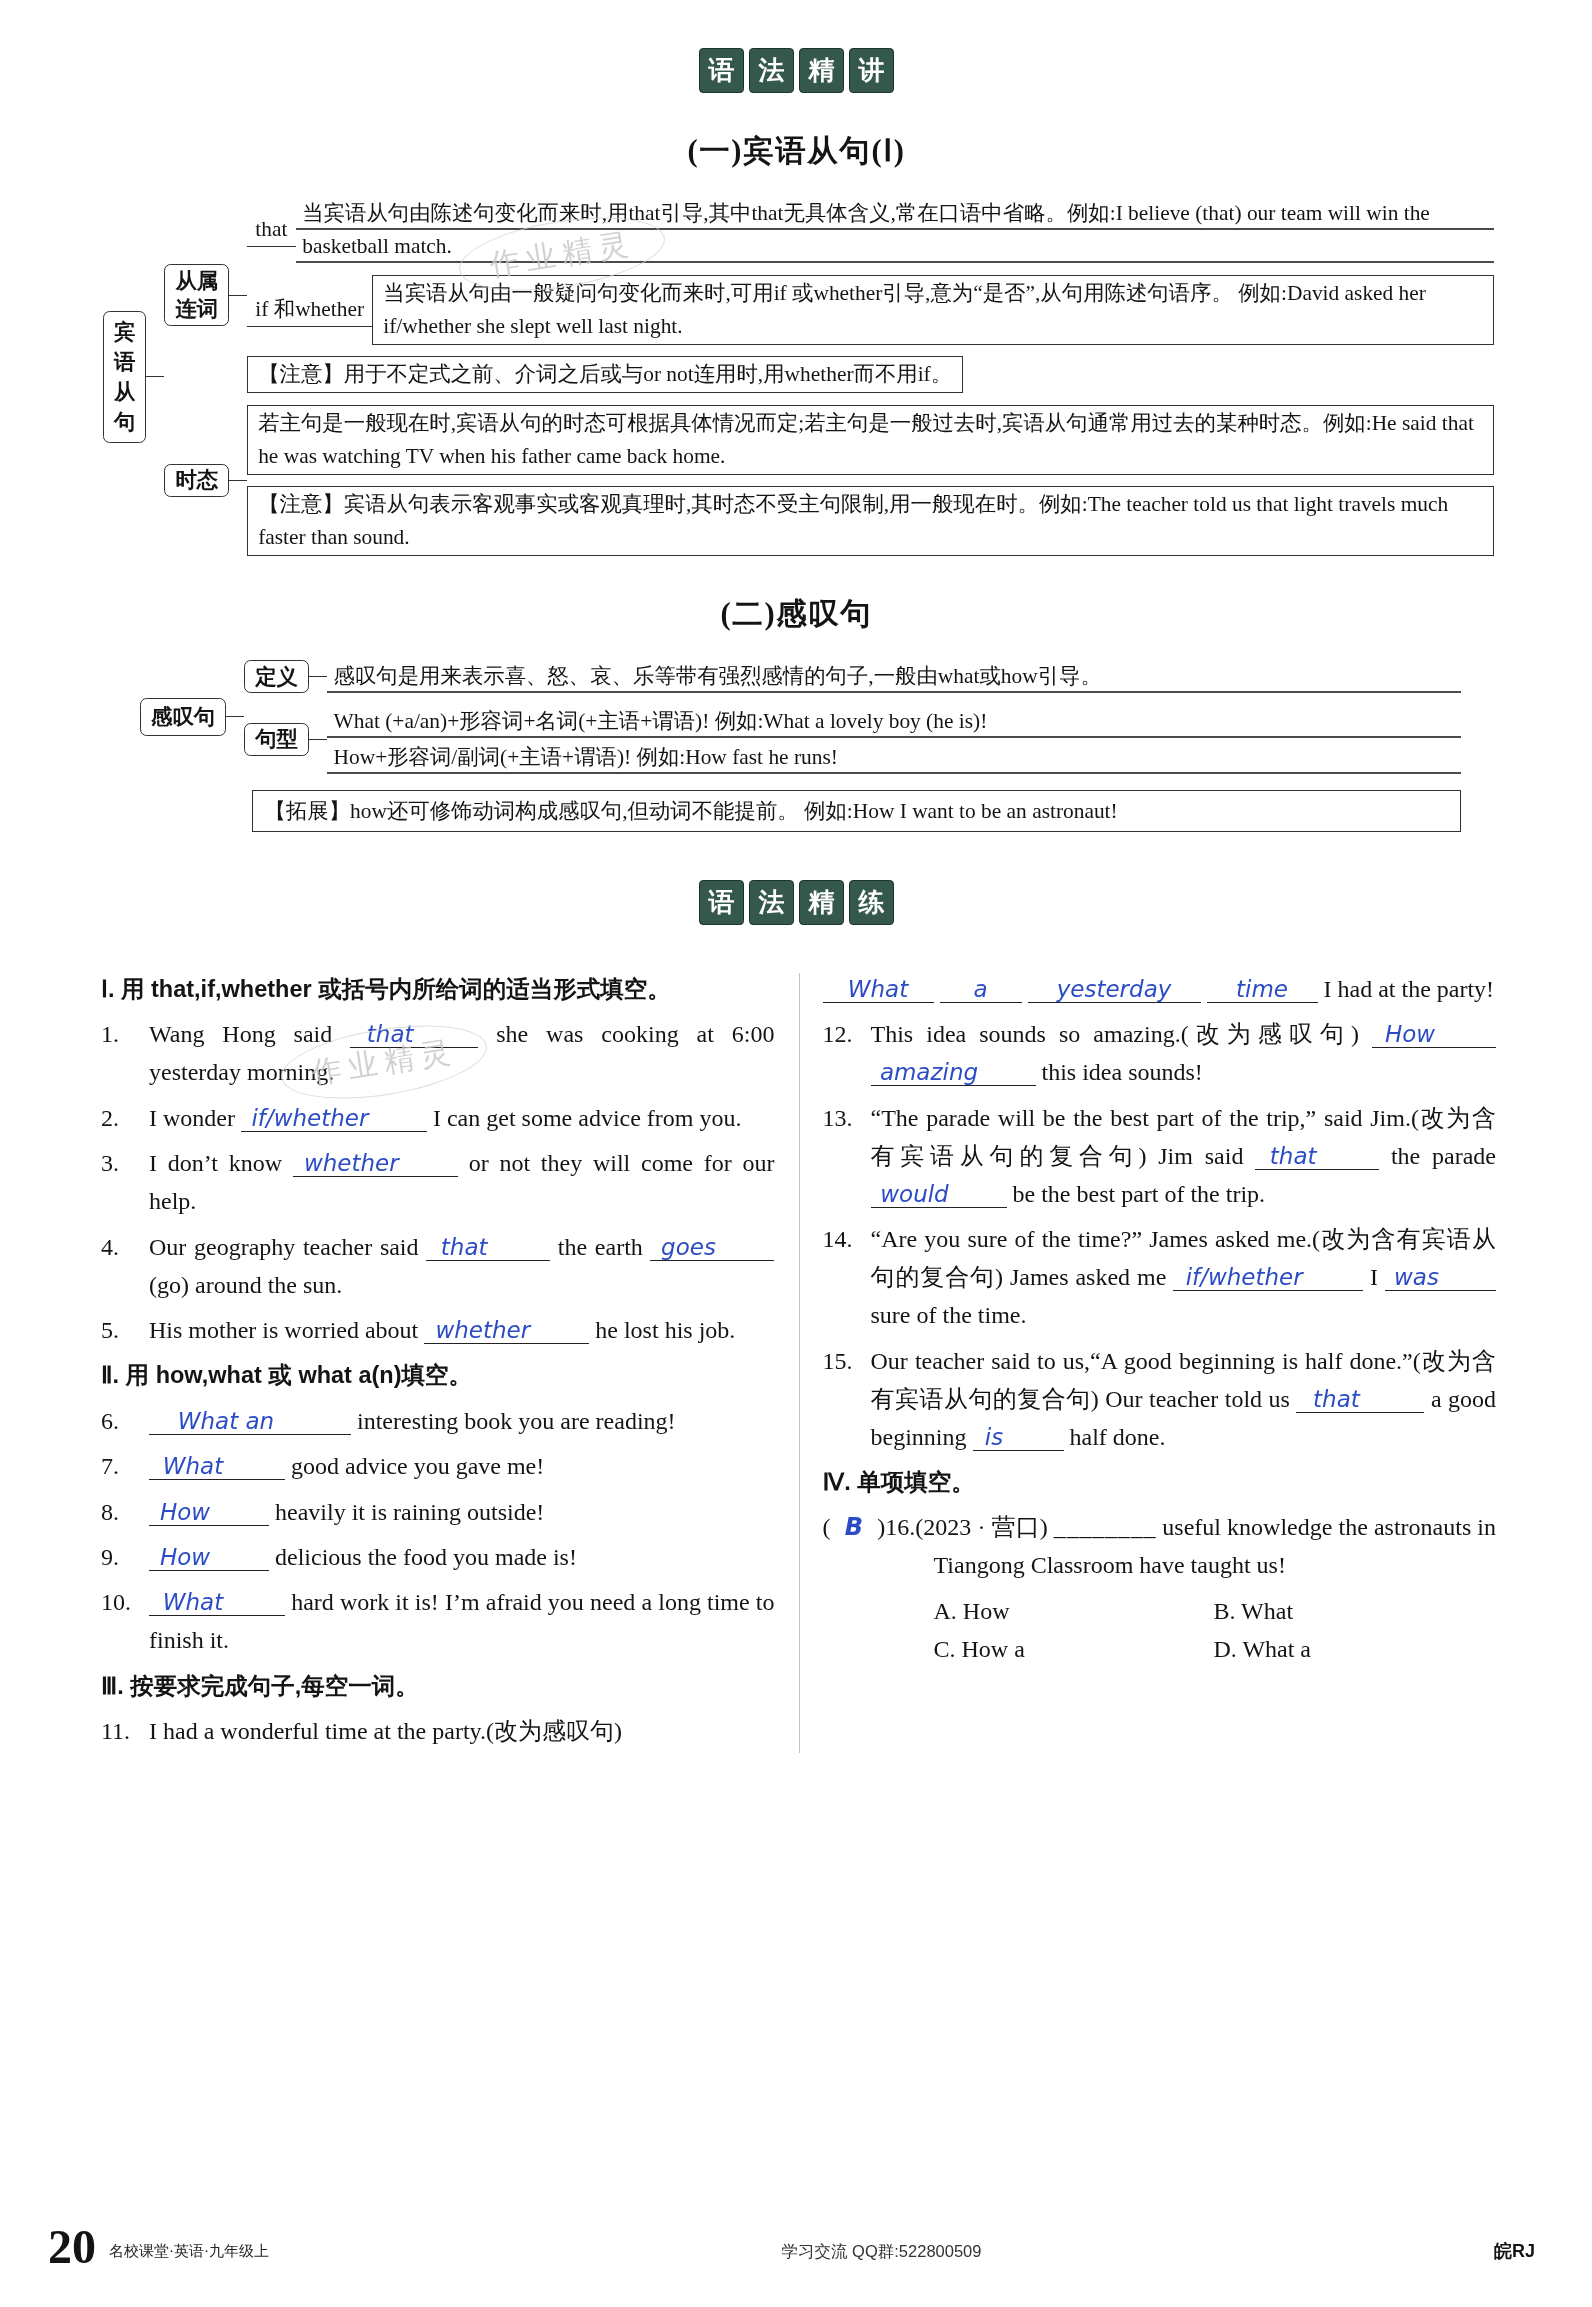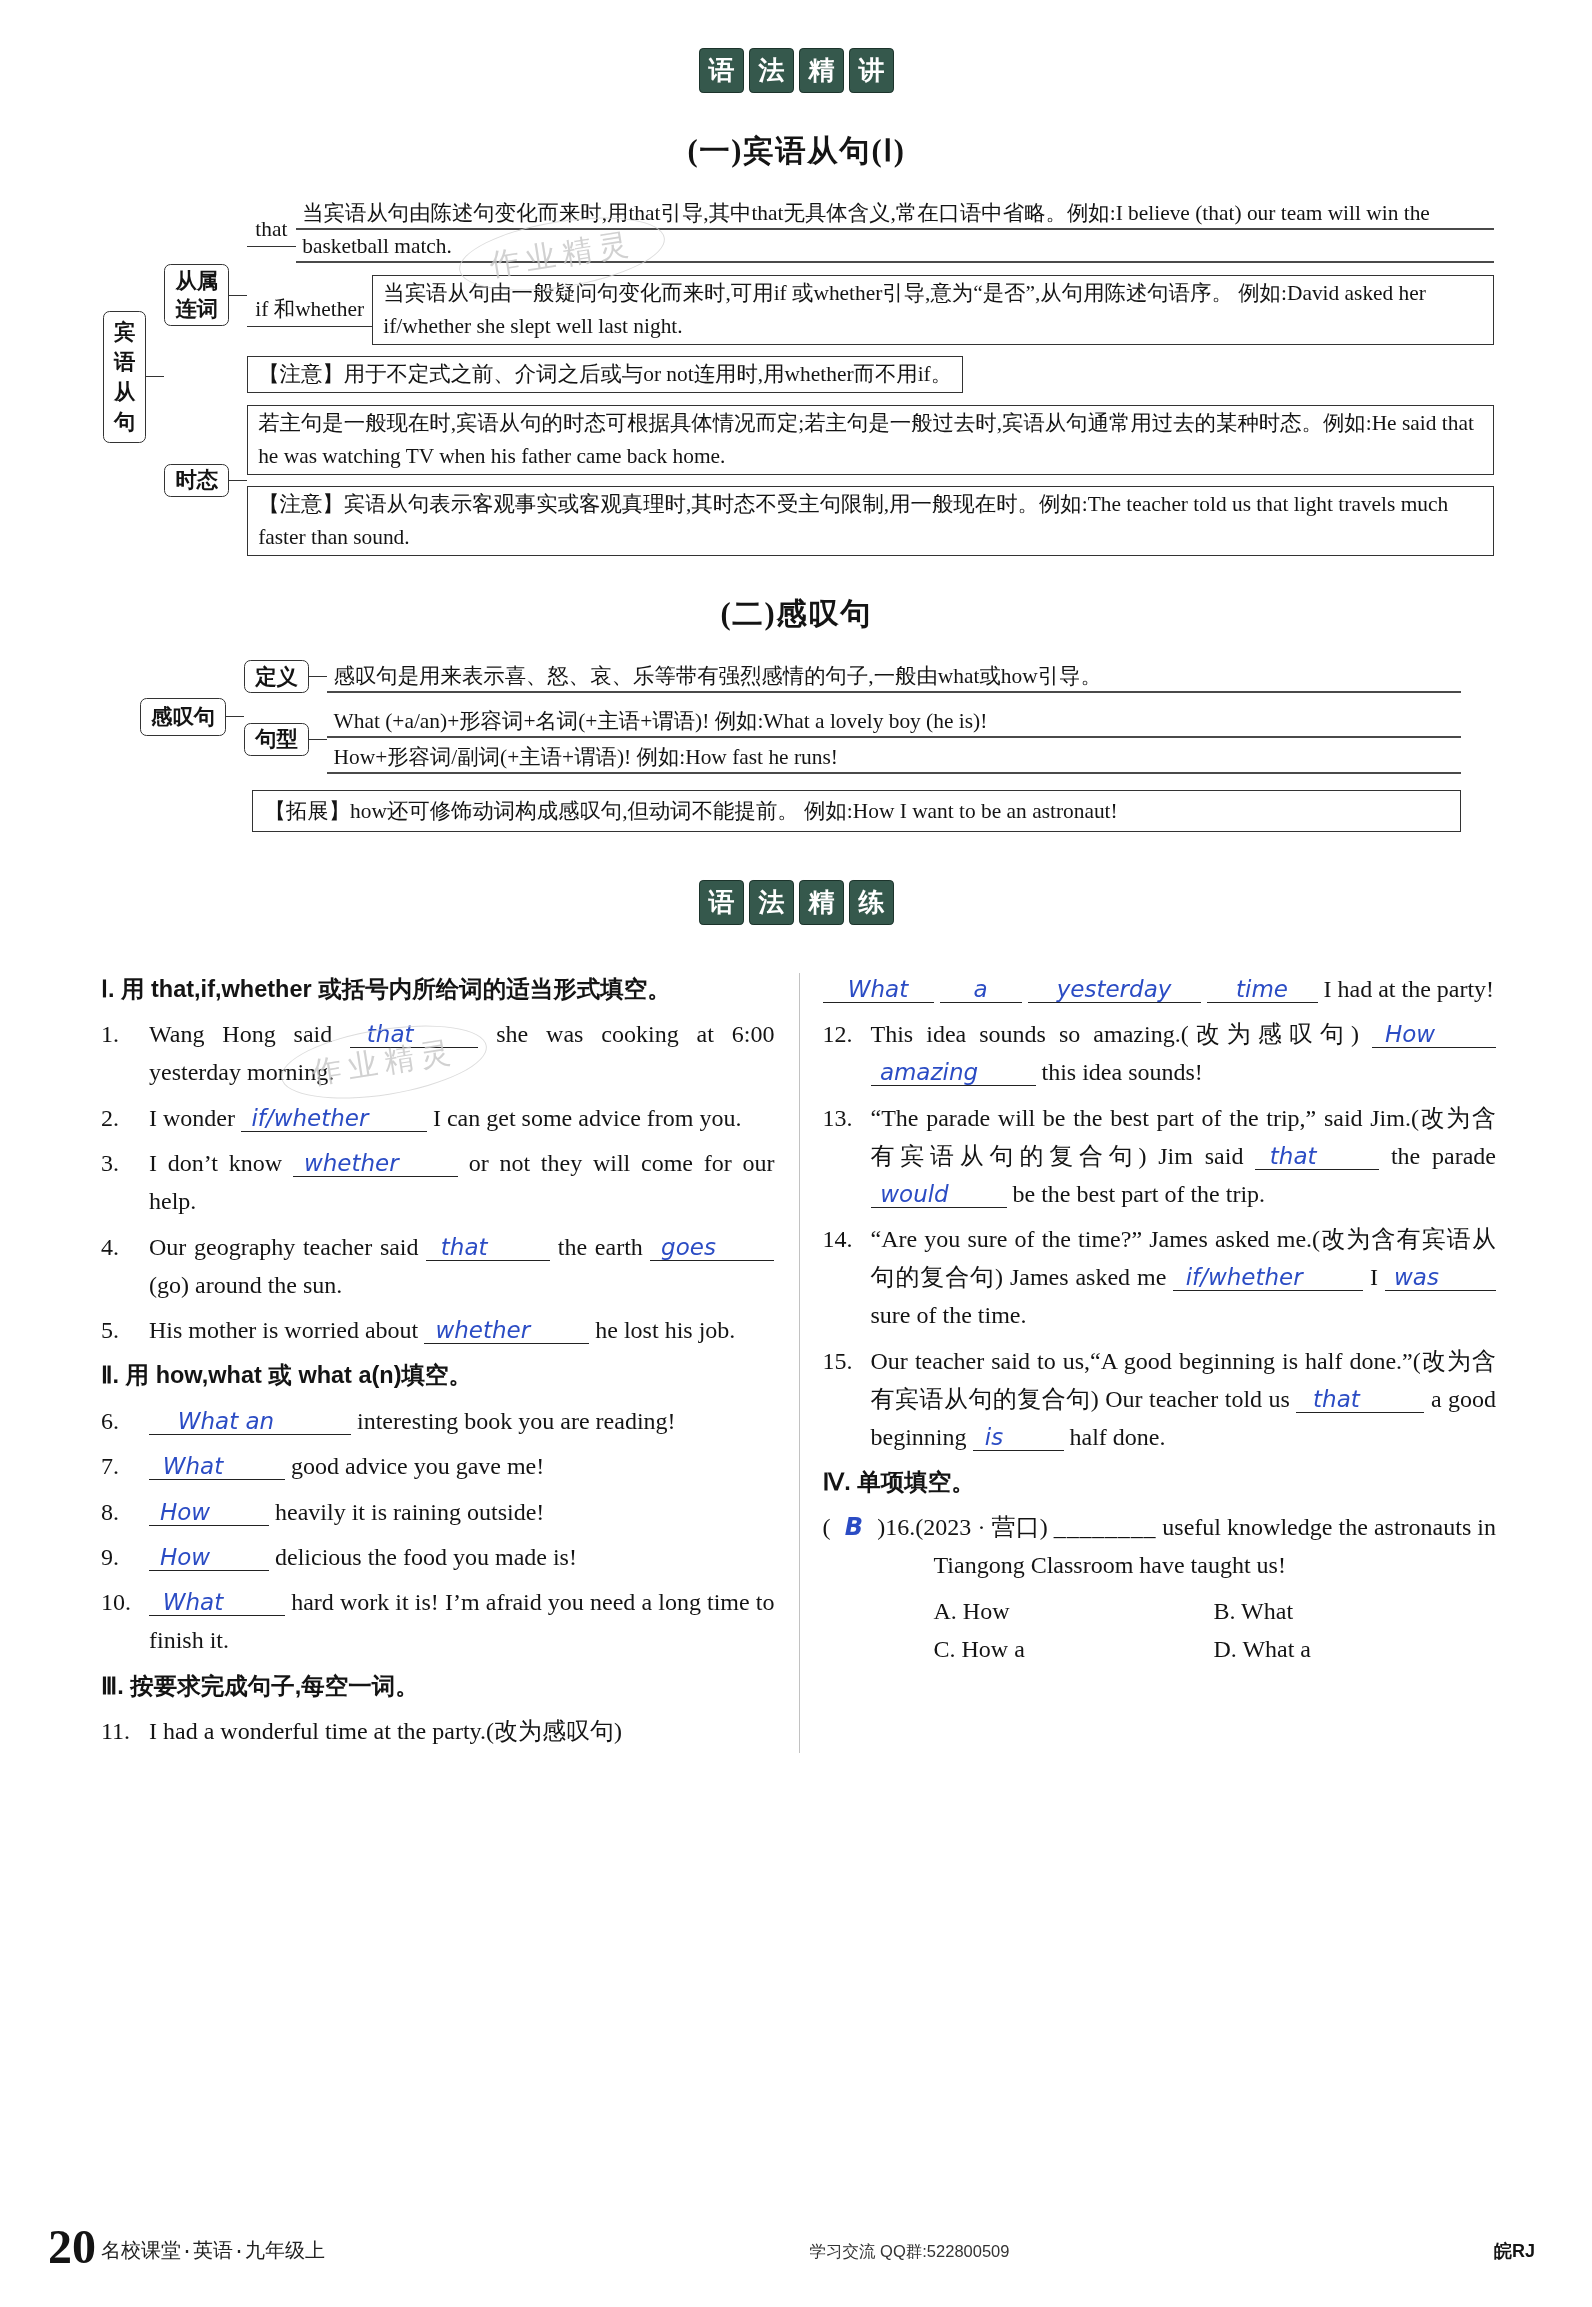--- a/index.html
+++ b/index.html
@@ -48,21 +48,21 @@
   .num{display:inline-block;width:48px;text-indent:0}
   .blank{display:inline-block;border-bottom:1.6px solid #222;text-align:center;padding:0 5px;
       color:#2b4cc4;font-family:"DejaVu Sans",sans-serif;font-style:italic;font-size:23px;line-height:26px}
   .ans-letter{color:#2b4cc4;font-family:"DejaVu Sans",sans-serif;font-style:italic;font-weight:bold;padding:0 8.2px}
   .empty-blank{letter-spacing:0.8px}
   .opt-row{padding-left:111px;display:flex;text-indent:0}
   .opt{display:inline-block;width:280px}
   
   .footer{position:absolute;left:48px;right:58px;bottom:43px;display:flex;align-items:flex-end}
   .pageno{font-size:48px;font-weight:bold;line-height:35px;font-family:Liberation Serif, serif}
-  .book{font-size:20px;margin-left:5px;color:#222;line-height:25px;font-family:Liberation Mono, monospace}
+  .book{font-size:15px;margin-left:13px;color:#222;line-height:25px;font-family:Liberation Serif, serif}
   .qq{flex:1;text-align:center;font-size:16.5px;color:#333;line-height:25px;font-family:"Liberation Sans",sans-serif}
   .edition{font-size:18px;font-weight:bold;line-height:25px;font-family:"Liberation Sans",sans-serif}
 </style>
 </head>
 <body>
 
 <div class="page">
 
 
   <div class="wm wm1">作业精灵</div>

